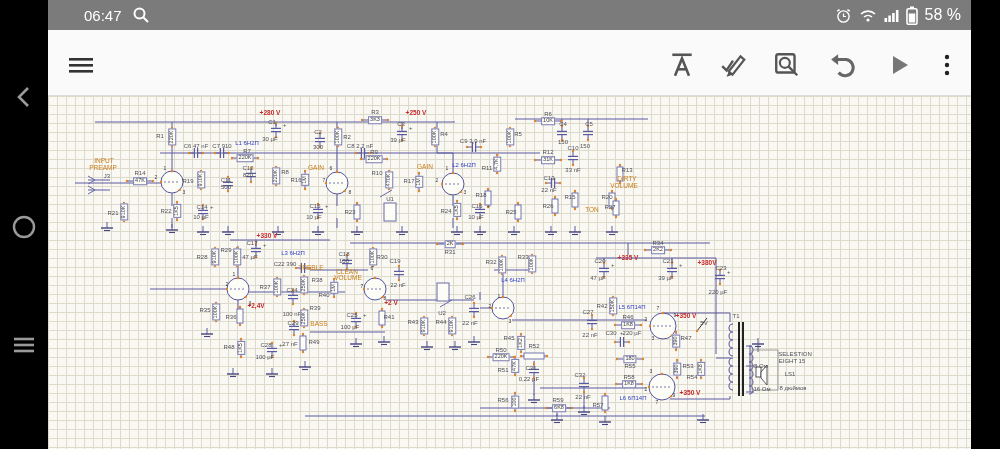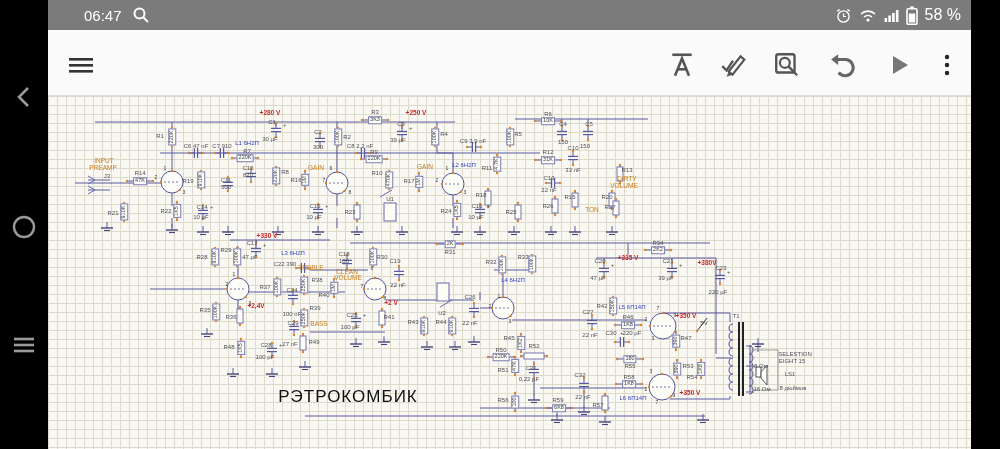--- a/index.html
+++ b/index.html
@@ -969,17 +969,16 @@
         <span class="sl c-r" style="left: 510px; top: 304px;">R59</span>
         <span class="sl c-x" style="left: 511px; top: 312px;">6K8</span>
         <span class="sl c-r" style="left: 550px; top: 309px;">R57</span>
         <span class="sl c-r" style="left: 688px; top: 220px;">T1</span>
         <span class="sl c-r" style="left: 713px; top: 270px;">8 Ом</span>
         <span class="sl c-r" style="left: 714px; top: 293px;">16 Ом</span>
         <span class="sl c-r" style="left: 747px; top: 258px;">SELESTION</span>
         <span class="sl c-r" style="left: 744px; top: 265px;">EIGHT 15</span>
         <span class="sl c-r" style="left: 742px; top: 278px;">LS1</span>
         <span class="sl c-r" style="left: 745px; top: 292px;">8 дюймов</span>
-        <span class="sl c-t" style="left: 300px; top: 300px;">РЭТРОКОМБИК</span>
       </div>
   </div>
 
 </div>
 
 </body></html>

